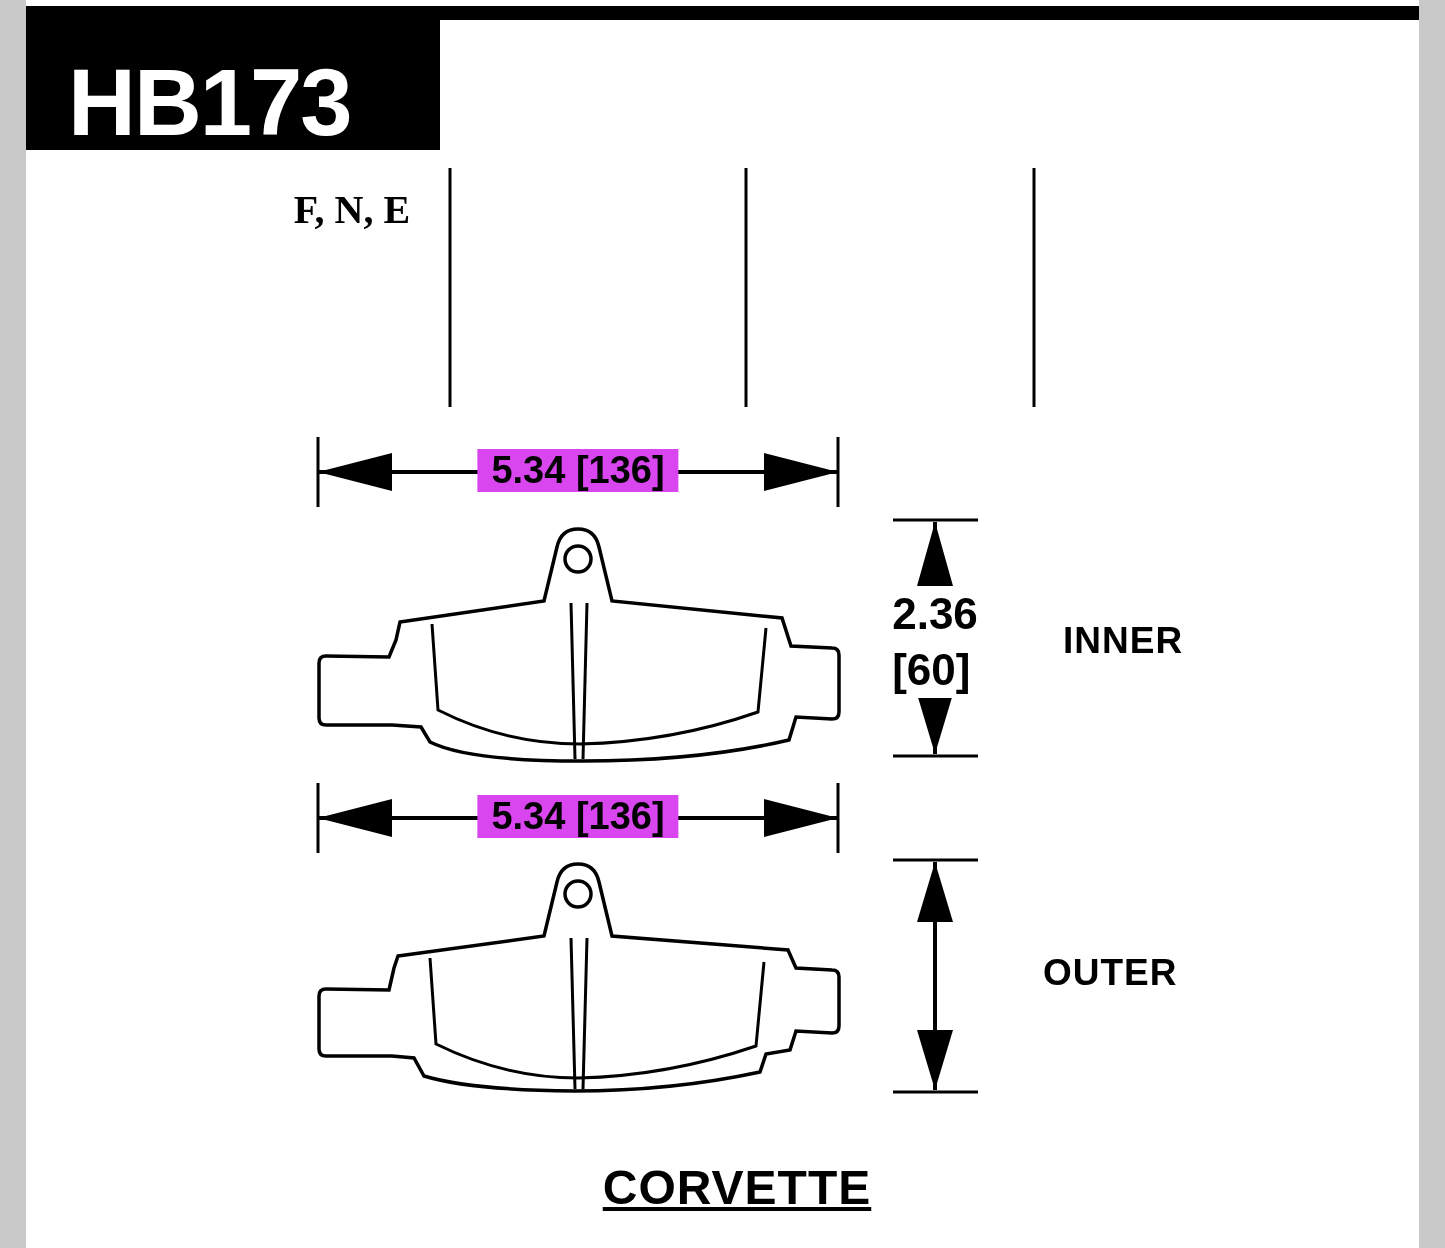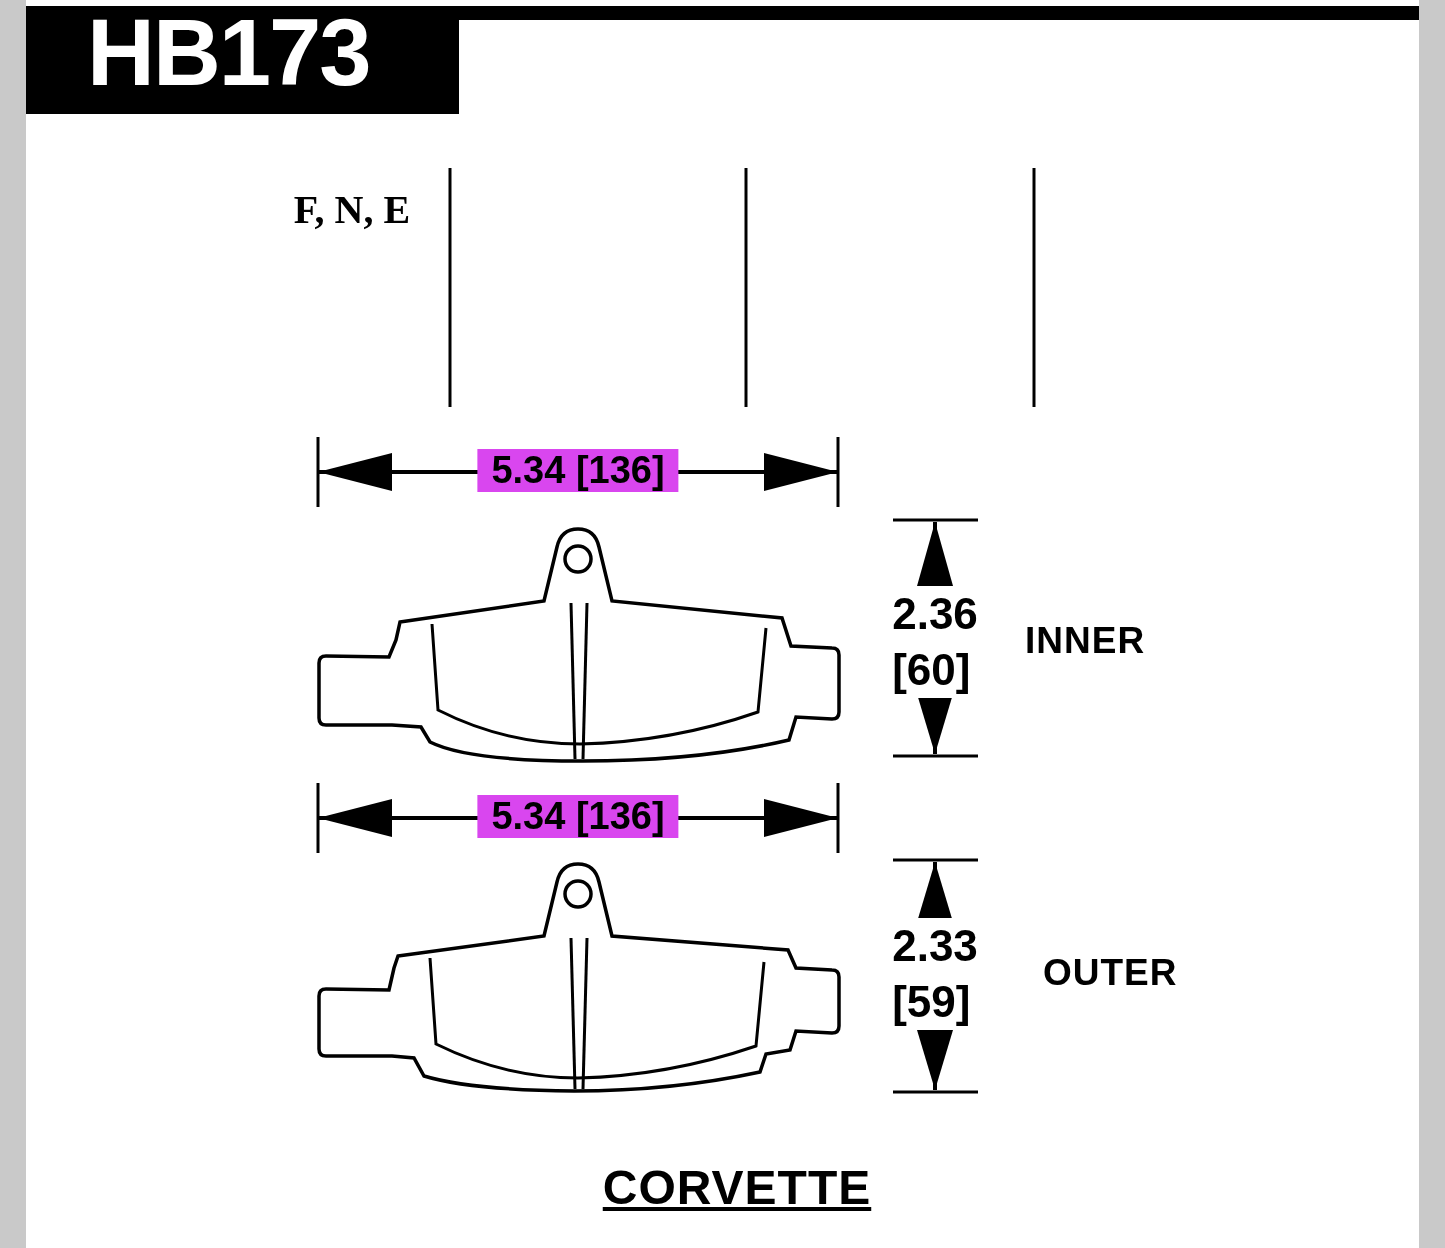--- a/index.html
+++ b/index.html
@@ -8,22 +8,22 @@
     width:1445px;height:1248px;
     background:#ffffff;
     font-family:"Liberation Sans",sans-serif;
     overflow:hidden;
   }
   .edge-strip{position:absolute;top:0;width:26px;height:1248px;background:#c9c9c9;}
   .edge-left{left:0;}
   .edge-right{right:0;}
   .top-bar{position:absolute;left:26px;top:6px;width:1393px;height:14px;background:#000;}
   .part-box{
-    position:absolute;left:26px;top:6px;width:414px;height:108px;background:#000;
-    display:flex;align-items:flex-start;padding-left:19px;
+    position:absolute;left:26px;top:6px;width:414px;height:144px;background:#000;
+    display:flex;align-items:flex-end;
   }
   .part-box .pn{
     color:#fff;font-size:94px;font-weight:800;letter-spacing:-2px;
     padding-left:42px;line-height:1;
   }
   .lbl{position:absolute;color:#000;font-weight:700;z-index:3;}
   .hdr{font-size:40px;text-align:center;}
   .compounds{left:252px;top:186px;width:200px;font-family:Liberation Serif, serif;}
   .fmsi{left:468px;top:186px;width:270px;}
   .thick1{left:1030px;top:186px;width:230px;}
@@ -34,21 +34,21 @@
   }
   .dimh1{left:578px;top:449px;}
   .dimh2{left:578px;top:795px;}
   .dim-v{
     font-size:44px;line-height:56px;background:#fff;text-align:left;
     transform:translateX(-50%);padding:0 6px;white-space:nowrap;
   }
   .dimv1{left:935px;top:586px;}
   .dimv2{left:935px;top:918px;}
   .side-label{font-size:37px;letter-spacing:1px;}
-  .inner-label{left:1025px;top:620px;}
+  .inner-label{left:1063px;top:620px;}
   .outer-label{left:1043px;top:952px;}
   .vehicle{left:537px;top:1160px;width:400px;text-align:center;font-size:48px;letter-spacing:1px;text-decoration:underline;}
   svg.linework{position:absolute;left:0;top:0;z-index:1;}
   svg .ln{stroke:#000;fill:none;}
 </style>
 </head>
 <body>
 
 <div class="page">
 
@@ -120,21 +120,17 @@
   <div class="lbl hdr compounds">F, N, E</div>
 
   <div class="lbl dim-h dimh1">5.34 [136]</div>
   <div class="lbl dim-v dimv1">
     <div>2.36</div>
     <div>[60]</div>
   </div>
   <div class="lbl side-label inner-label">INNER</div>
 
   <div class="lbl dim-h dimh2">5.34 [136]</div>
-  <div class="lbl dim-v dimv2">
-    <div>2.33</div>
-    <div>[59]</div>
-  </div>
   <div class="lbl side-label outer-label">OUTER</div>
 
   <div class="lbl vehicle">CORVETTE</div>
 
 </div>
 
 </body></html>

